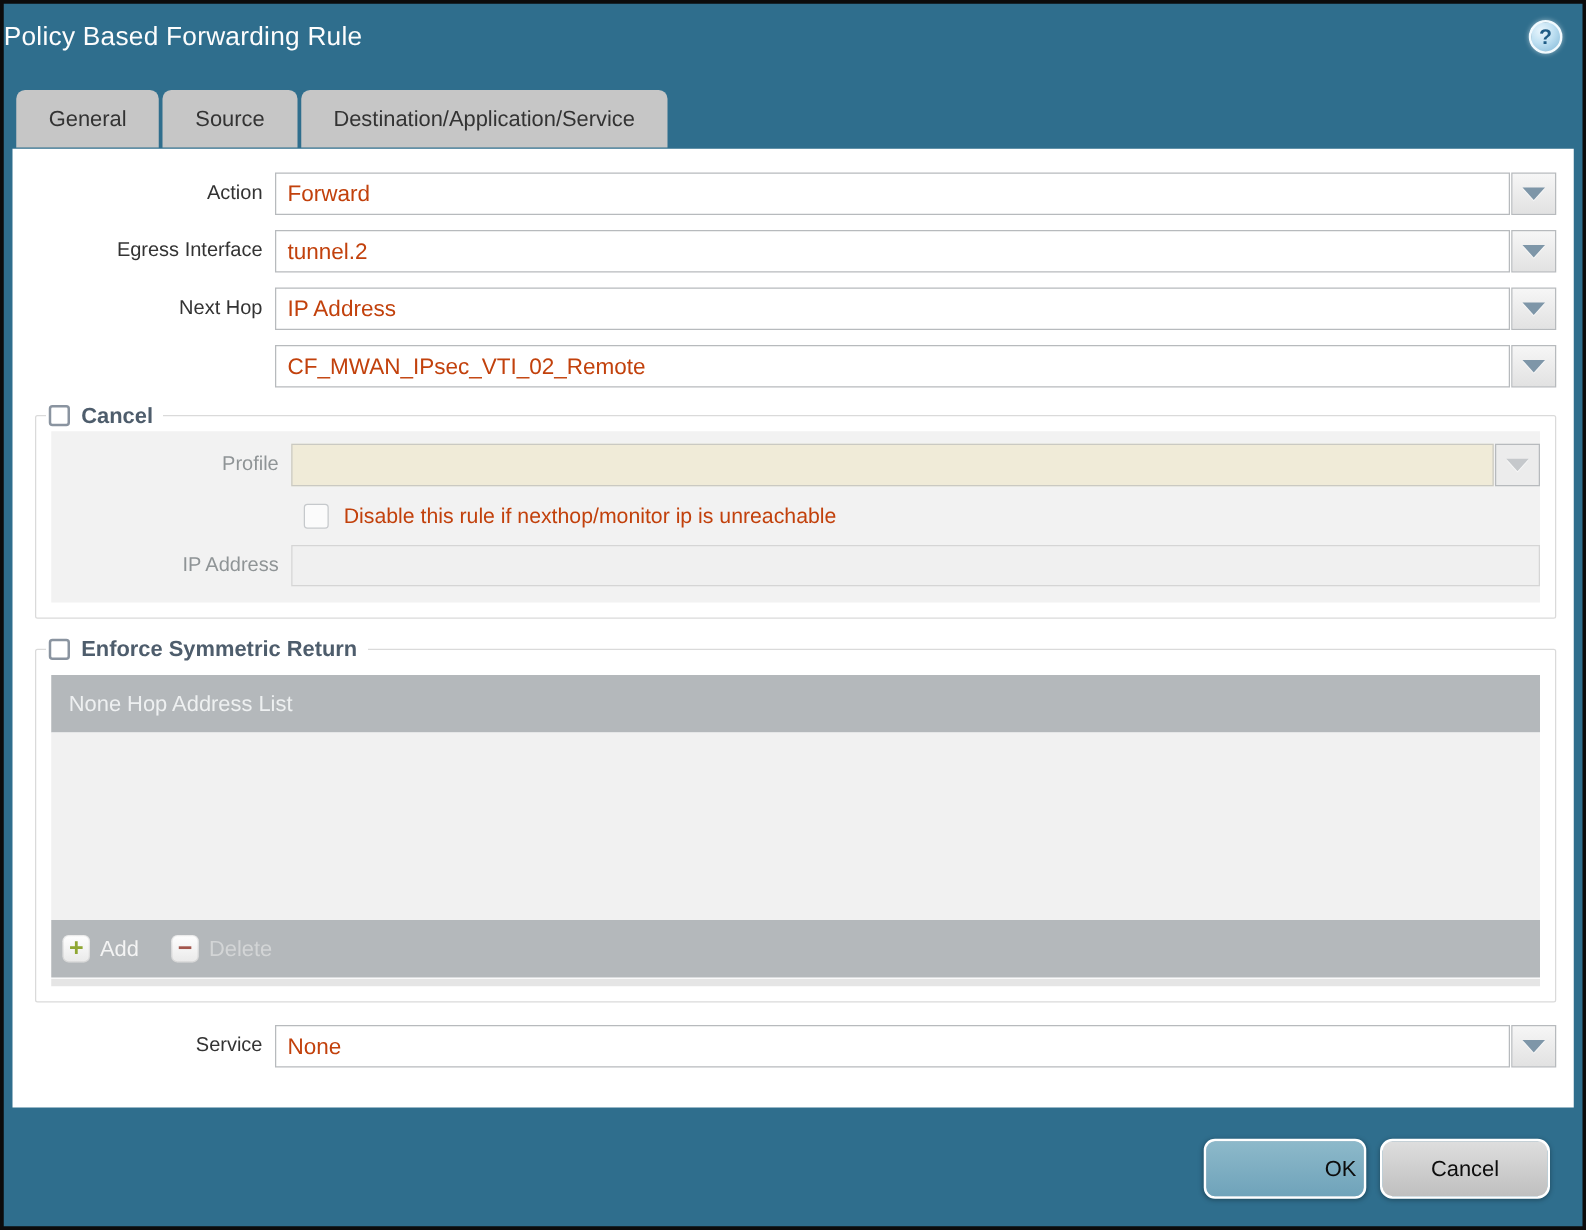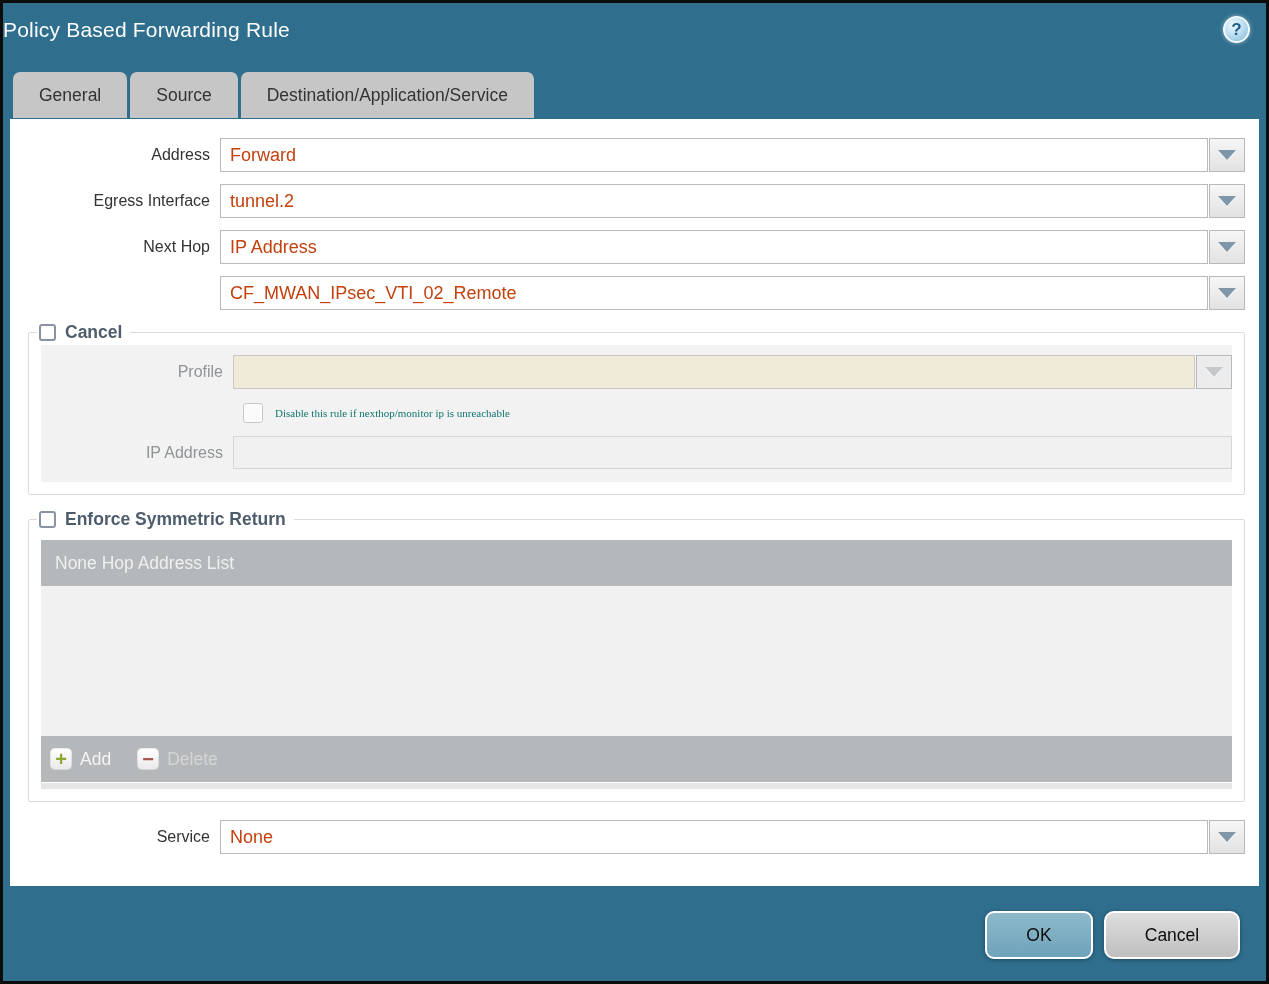--- a/index.html
+++ b/index.html
@@ -94,21 +94,21 @@
   .panel{background:#f2f2f2;padding:10px 0 13px;}
   .panel .frow{margin:0;}
   .panel .frow .flabel{width:192px;color:#8f9496;}
   .tfield.beige{background:#f0ebd8;border-color:#cac9c2;}
   .tfield.gray{background:#f0f0f0;border-color:#d5d5d5;height:33px;}
 
   .cbrow{
     display:flex;align-items:center;gap:12px;
     margin:14px 0 13px 202px;
   }
-  .cbrow .cblabel{font-size:11px;color:#0f766e;font-family:Liberation Serif, serif;}
+  .cbrow .cblabel{font-size:17px;color:#c2410c;}
 
   
   .tablewrap{margin-top:8px;}
   .thead{
     height:46px;background:#b4b8bb;display:flex;align-items:center;
     padding:0 14px;color:#eef0f1;font-size:17.5px;cursor:pointer;
   }
   .tbody{height:150px;background:#f1f1f1;}
   .tfoot{
     height:46px;background:#b4b8bb;display:flex;align-items:center;
@@ -134,21 +134,21 @@
   
   .footer{
     height:98px;display:flex;align-items:center;justify-content:flex-end;
     gap:11px;padding-right:26px;
   }
   .fbtn{
     height:48px;border:2px solid #fff;border-radius:9px;
     font-size:17.5px;color:#0d0d0d;cursor:pointer;
     box-shadow:0 1px 4px rgba(0,0,0,.35);
   }
-  .fbtn.ok{width:108px;background:linear-gradient(#8db9ca,#6fa3ba);}
+  .fbtn.ok{width:130px;background:linear-gradient(#8db9ca,#6fa3ba);text-align:right;}
   .fbtn.cancel{width:136px;background:linear-gradient(#dedede,#bfbfbf);border-radius:10px;}
 </style>
 </head>
 <body>
 
 <div class="window">
 
   <div class="titlebar">
     <div class="title">Policy Based Forwarding Rule</div>
     <div class="help">?</div>
@@ -156,21 +156,21 @@
 
   <div class="tabs">
     <div class="tab">General</div>
     <div class="tab">Source</div>
     <div class="tab">Destination/Application/Service</div>
   </div>
 
   <div class="content">
 
     <div class="frow">
-      <div class="flabel">Address</div>
+      <div class="flabel">Action</div>
       <input class="tfield" value="Forward" style="">
       <div class="ddbtn">
         <div class="arrow"></div>
       </div>
     </div>
 
     <div class="frow">
       <div class="flabel">Egress Interface</div>
       <input class="tfield" value="tunnel.2" style="">
       <div class="ddbtn">

